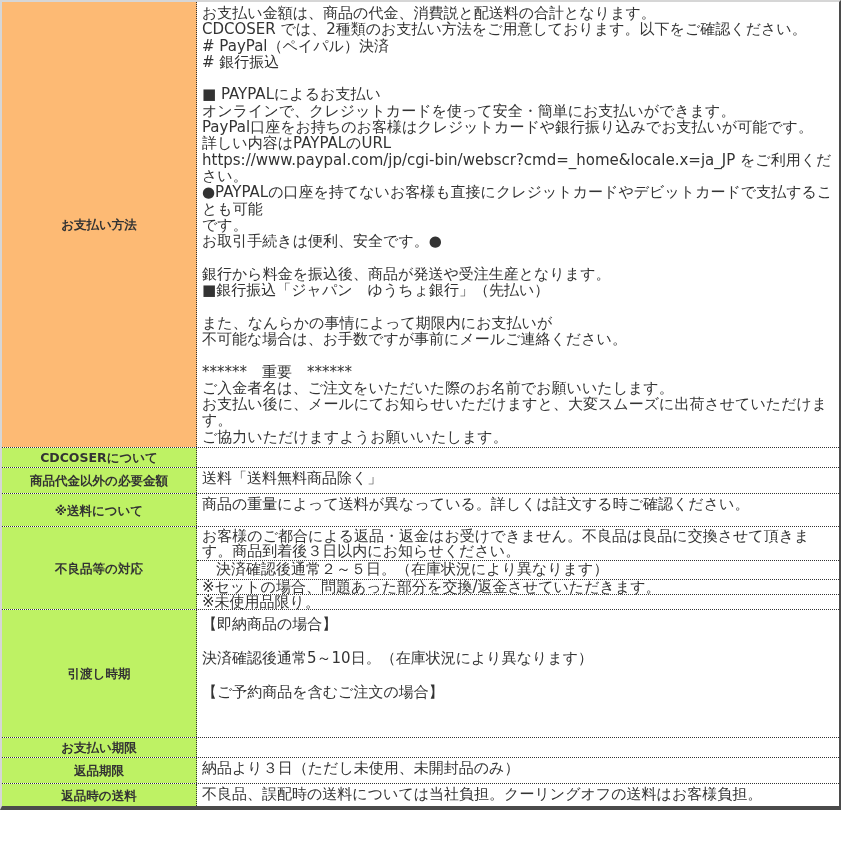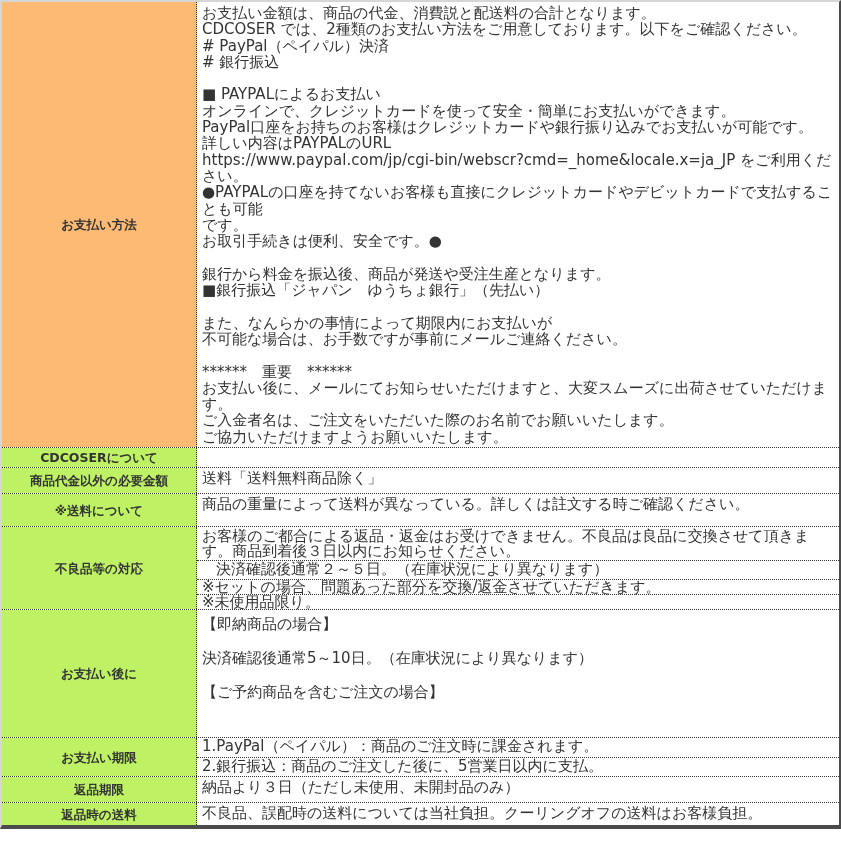--- a/index.html
+++ b/index.html
@@ -92,22 +92,22 @@
         <div class="line">です。</div>
         <div class="line">お取引手続きは便利、安全です。●</div>
         <div class="line"></div>
         <div class="line">銀行から料金を振込後、商品が発送や受注生産となります。</div>
         <div class="line">■銀行振込「ジャパン　ゆうちょ銀行」（先払い）</div>
         <div class="line"></div>
         <div class="line">また、なんらかの事情によって期限内にお支払いが</div>
         <div class="line">不可能な場合は、お手数ですが事前にメールご連絡ください。</div>
         <div class="line"></div>
         <div class="line">******　重要　******</div>
+        <div class="line">ご入金者名は、ご注文をいただいた際のお名前でお願いいたします。</div>
         <div class="line">お支払い後に、メールにてお知らせいただけますと、大変スムーズに出荷させていただけます。</div>
-        <div class="line">ご入金者名は、ご注文をいただいた際のお名前でお願いいたします。</div>
         <div class="line">ご協力いただけますようお願いいたします。</div>
       </div>
   </section>
 
   <section class="row">
     <div class="hcell">CDCOSERについて</div>
   </section>
 
   <section class="row">
     <div class="hcell">商品代金以外の必要金額</div>
@@ -123,37 +123,33 @@
     <div class="hcell">不良品等の対応</div>
     <div class="ccell">
       <div class="subrow def1">お客様のご都合による返品・返金はお受けできません。不良品は良品に交換させて頂きます。商品到着後３日以内にお知らせください。</div>
       <div class="subrow def2">決済確認後通常２～５日。（在庫状況により異なります）</div>
       <div class="subrow def4">※セットの場合、問題あった部分を交換/返金させていただきます。</div>
       <div class="subrow def3">※未使用品限り。</div>
     </div>
   </section>
 
   <section class="row mh127">
-    <div class="hcell">お支払い後に</div>
+    <div class="hcell">引渡し時期</div>
     <div class="ccell pad s6c">
         <div class="line">【即納商品の場合】</div>
         <div class="line"></div>
         <div class="line">決済確認後通常5～10日。（在庫状況により異なります）</div>
         <div class="line"></div>
         <div class="line">【ご予約商品を含むご注文の場合】</div>
         <div class="line"></div>
       </div>
   </section>
 
   <section class="row">
     <div class="hcell">お支払い期限</div>
-    <div class="ccell">
-      <div class="subrow pd">1.PayPal（ペイパル）：商品のご注文時に課金されます。</div>
-      <div class="subrow pd">2.銀行振込：商品のご注文した後に、5営業日以内に支払。</div>
-    </div>
   </section>
 
   <section class="row">
     <div class="hcell">返品期限</div>
     <div class="ccell tight mh20">納品より３日（ただし未使用、未開封品のみ）</div>
   </section>
 
   <section class="row">
     <div class="hcell">返品時の送料</div>
     <div class="ccell tight mh17">不良品、誤配時の送料については当社負担。クーリングオフの送料はお客様負担。</div>

